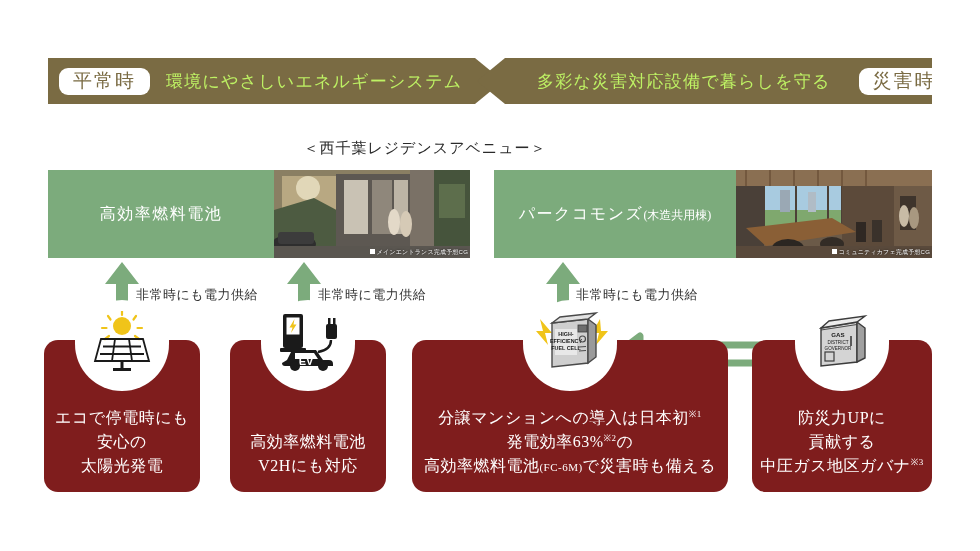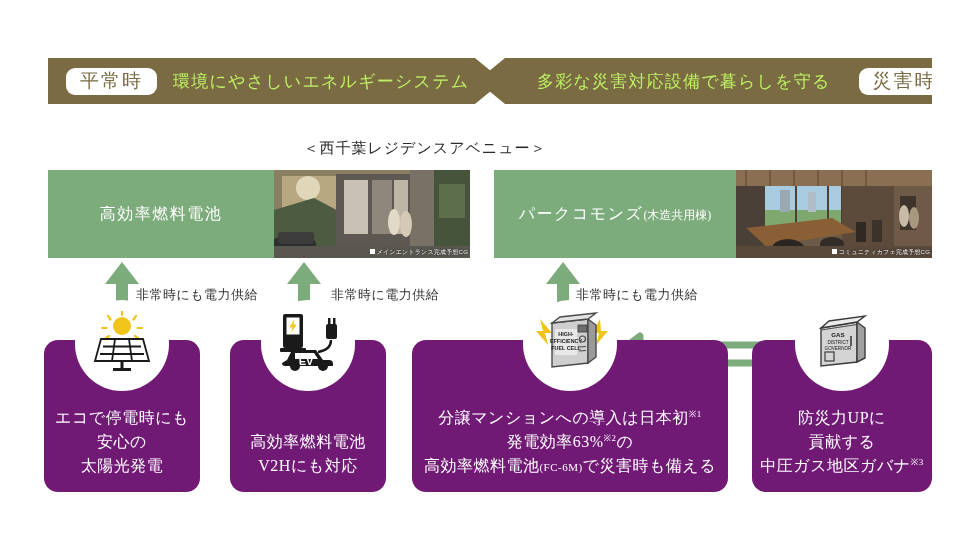--- a/index.html
+++ b/index.html
@@ -12,21 +12,21 @@
 
   
   .banner{position:absolute;left:48px;top:58px;width:884px;height:46px;}
   .banner-half{
     position:absolute;top:0;height:46px;background:#7a6b43;
     display:flex;align-items:center;
   }
   .banner-left{
     left:0;width:455px;
     clip-path:polygon(0 0, 427px 0, 455px 23px, 427px 46px, 0 46px);
-    padding-left:8px;
+    padding-left:1px;
   }
   .banner-right{
     left:429px;width:455px;
     clip-path:polygon(28px 0, 455px 0, 455px 46px, 28px 46px, 0 23px);
   }
   .pill{
     background:#ffffff;border-radius:9px;color:#7a6b43;
     font-size:19px;letter-spacing:2px;padding:3px 14px 5px 14px;
     line-height:1;white-space:nowrap;font-weight:400;
   }
@@ -65,21 +65,21 @@
 
   
   .uparrow{position:absolute;width:46px;height:56px;}
   .uparrow svg{display:block;}
   .arrow-label{
     position:absolute;font-size:13px;color:#333;white-space:nowrap;letter-spacing:0.5px;
   }
 
   
   .card{
-    position:absolute;background:#701a75;border-radius:14px;
+    position:absolute;background:#7f1d1d;border-radius:14px;
     box-sizing:border-box;
   }
   .card-notch{
     position:absolute;top:-1px;left:50%;transform:translateX(-50%);
     width:94px;height:52px;background:#ffffff;border-radius:0 0 47px 47px;
   }
   .icon-circle{
     position:absolute;top:-40px;left:50%;transform:translateX(-50%);
     width:84px;height:84px;border-radius:50%;background:#ffffff;
     display:flex;align-items:center;justify-content:center;
@@ -201,21 +201,21 @@
       <path d="M23 0 L40 22 L29 22 L29 44 Q29 50 44 54 L2 54 Q17 50 17 44 L17 22 L6 22 Z" fill="#7cab7c"></path>
     </svg>
   </div>
   <div class="arrow-label" style="left:136px;top:286px;">非常時にも電力供給</div>
 
   <div class="uparrow" style="left:281px;top:262px;">
     <svg width="46" height="56" viewBox="0 0 46 56">
       <path d="M23 0 L40 22 L29 22 L29 44 Q29 50 44 54 L2 54 Q17 50 17 44 L17 22 L6 22 Z" fill="#7cab7c"></path>
     </svg>
   </div>
-  <div class="arrow-label" style="left:331px;top:286px;">非常時に電力供給</div>
+  <div class="arrow-label" style="left:318px;top:286px;">非常時に電力供給</div>
 
   <div class="uparrow" style="left:540px;top:262px;">
     <svg width="46" height="56" viewBox="0 0 46 56">
       <path d="M23 0 L40 22 L29 22 L29 44 Q29 50 44 54 L2 54 Q17 50 17 44 L17 22 L6 22 Z" fill="#7cab7c"></path>
     </svg>
   </div>
   <div class="arrow-label" style="left:576px;top:286px;">非常時にも電力供給</div>
 
   <div class="card" id="card-solar">
     <div class="card-notch"></div>

